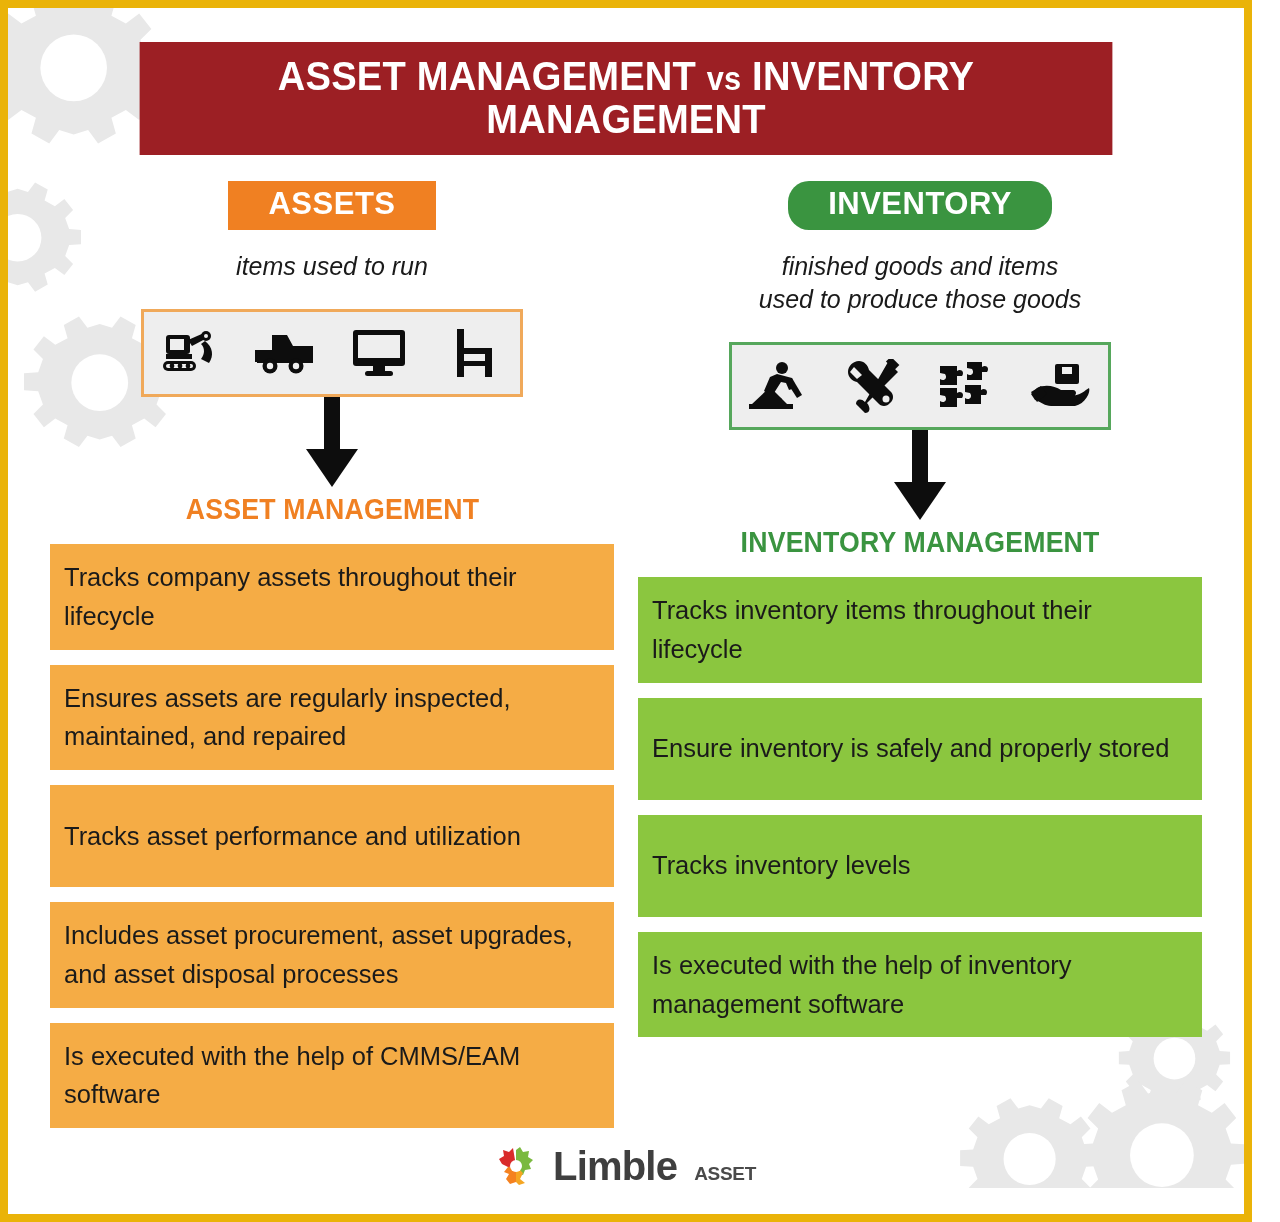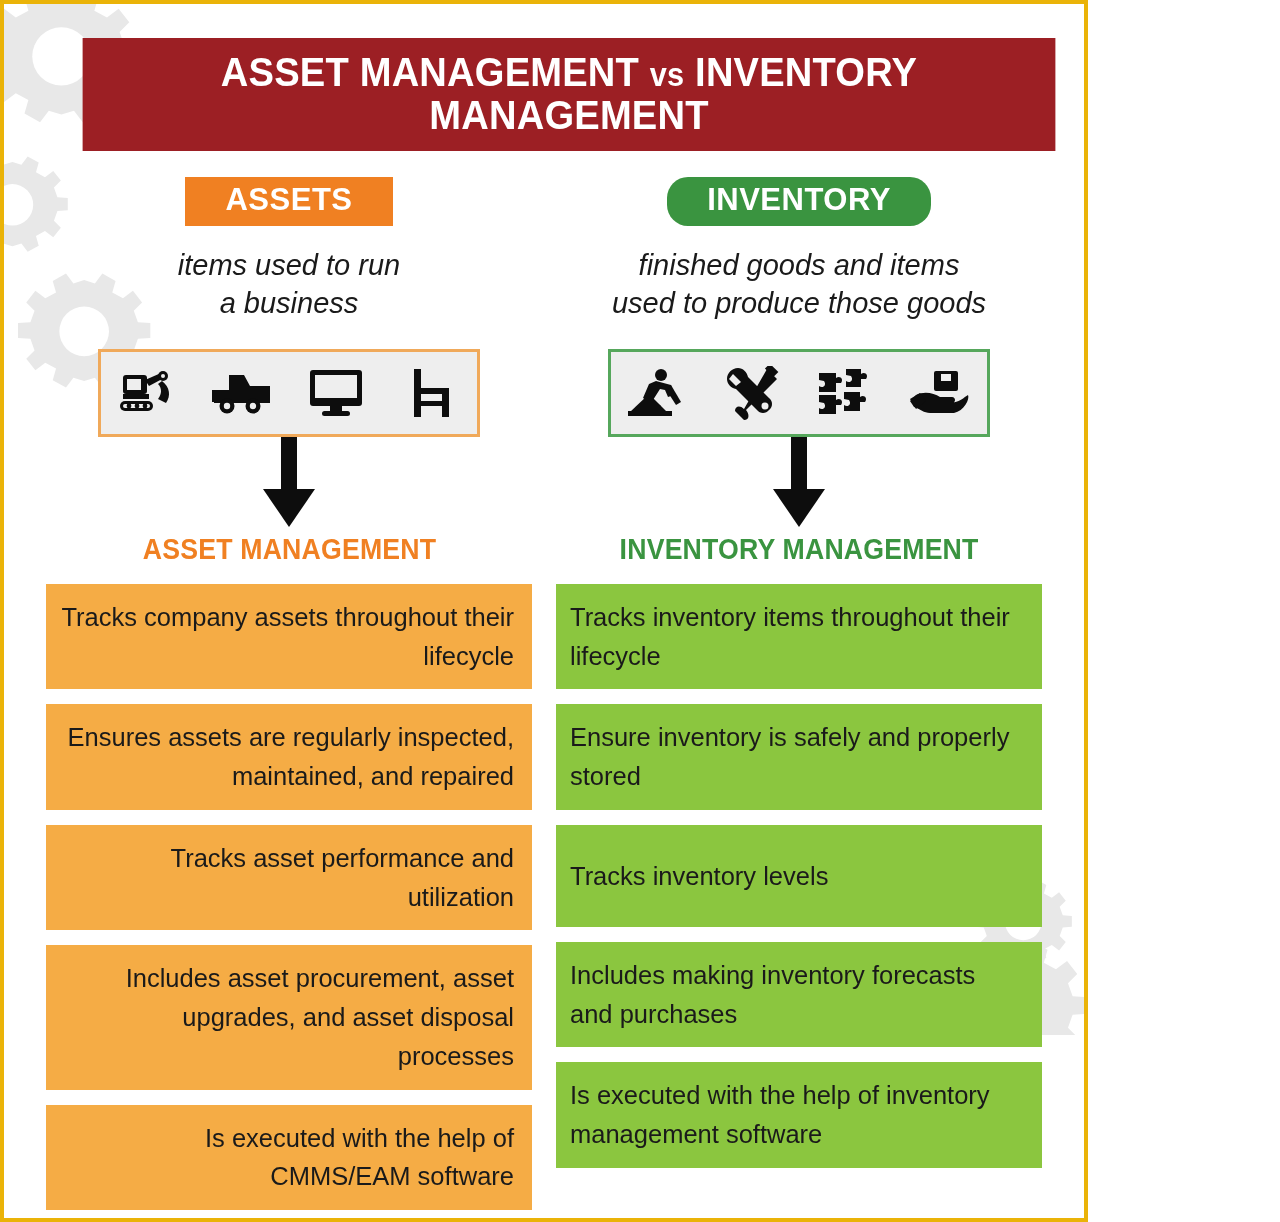--- a/index.html
+++ b/index.html
@@ -5,25 +5,25 @@
   html, body {
     margin: 0;
     padding: 0;
     background: #ffffff;
   }
   body {
     font-family: "Liberation Sans", sans-serif;
   }
   #infographic {
     position: relative;
-    width: 1088px;
+    width: 1252px;
     height: 1222px;
     background: #ffffff;
     box-sizing: border-box;
-    border: 4px solid #eab308;
+    border: 8px solid #eab308;
     overflow: hidden;
   }
   
   .gear-layer {
     position: absolute;
     inset: 0;
     pointer-events: none;
     z-index: 0;
   }
   
@@ -73,21 +73,21 @@
     font-weight: bold;
     padding: 7px 40px 9px 40px;
     letter-spacing: 0.5px;
     line-height: 1.05;
   }
   .cat-badge.assets { background: #f08022; }
   .cat-badge.inventory { background: #3a9440; border-radius: 21px; }
 
   .cat-sub {
     margin-top: 20px;
-    font-size: 29px;
+    font-size: 25px;
     font-style: italic;
     color: #1a1a1a;
     text-align: center;
     line-height: 1.33;
     font-weight: normal;
   }
   
   .icon-box {
     margin-top: 26px;
     background: #eeeeee;
@@ -145,21 +145,21 @@
   .row {
     box-sizing: border-box;
     min-height: 102px;
     padding: 14px 18px 14px 14px;
     font-size: 25.5px;
     line-height: 1.52;
     color: #1a1a1a;
     display: flex;
     align-items: center;
   }
-  .row.assets { background: #f5ac45; text-align: right; }
+  .row.assets { background: #f5ac45; }
   .row.inventory { background: #8bc63f; }
 
   
   .footer {
     margin-top: 18px;
     display: flex;
     align-items: center;
     justify-content: center;
     gap: 17px;
   }
@@ -225,21 +225,20 @@
     </div>
 
     <div class="columns">
 
       <div class="column">
 
         <div class="cat-badge assets">ASSETS</div>
 
         <div class="cat-sub">
           <div>items used to run</div>
-          <div>a business</div>
         </div>
 
         <div class="icon-box assets">
           <div class="icon-slot">
             <svg width="62" height="52" viewBox="0 0 62 52" xmlns="http://www.w3.org/2000/svg">
               <g fill="#0d0d0d">
                 <rect x="6" y="8" width="24" height="19" rx="3"></rect>
                 <rect x="10" y="12" width="14" height="11" fill="#eeeeee"></rect>
                 <rect x="6" y="27" width="26" height="5"></rect>
                 <path d="M28 13 L44 6 L47 11 L32 19 Z"></path>
@@ -369,21 +368,20 @@
             </g>
           </svg>
         </div>
 
         <div class="sec-head inventory">INVENTORY MANAGEMENT</div>
 
         <div class="rows">
           <div class="row inventory">Tracks inventory items throughout their lifecycle</div>
           <div class="row inventory">Ensure inventory is safely and properly stored</div>
           <div class="row inventory">Tracks inventory levels</div>
-          <div class="row inventory">Includes making inventory forecasts and purchases</div>
           <div class="row inventory">Is executed with the help of inventory management software</div>
         </div>
       </div>
 
     </div>
 
     <div class="footer">
       <svg width="40" height="40" viewBox="0 0 40 40" xmlns="http://www.w3.org/2000/svg">
         <g>
           <path d="M20 4 L24 1 L27 6 L33 5 L32 11 L37 14 L33 18 L35 23 L29 24 L27 29 L21 27 L20 20 Z" fill="#7ab93f"></path>

